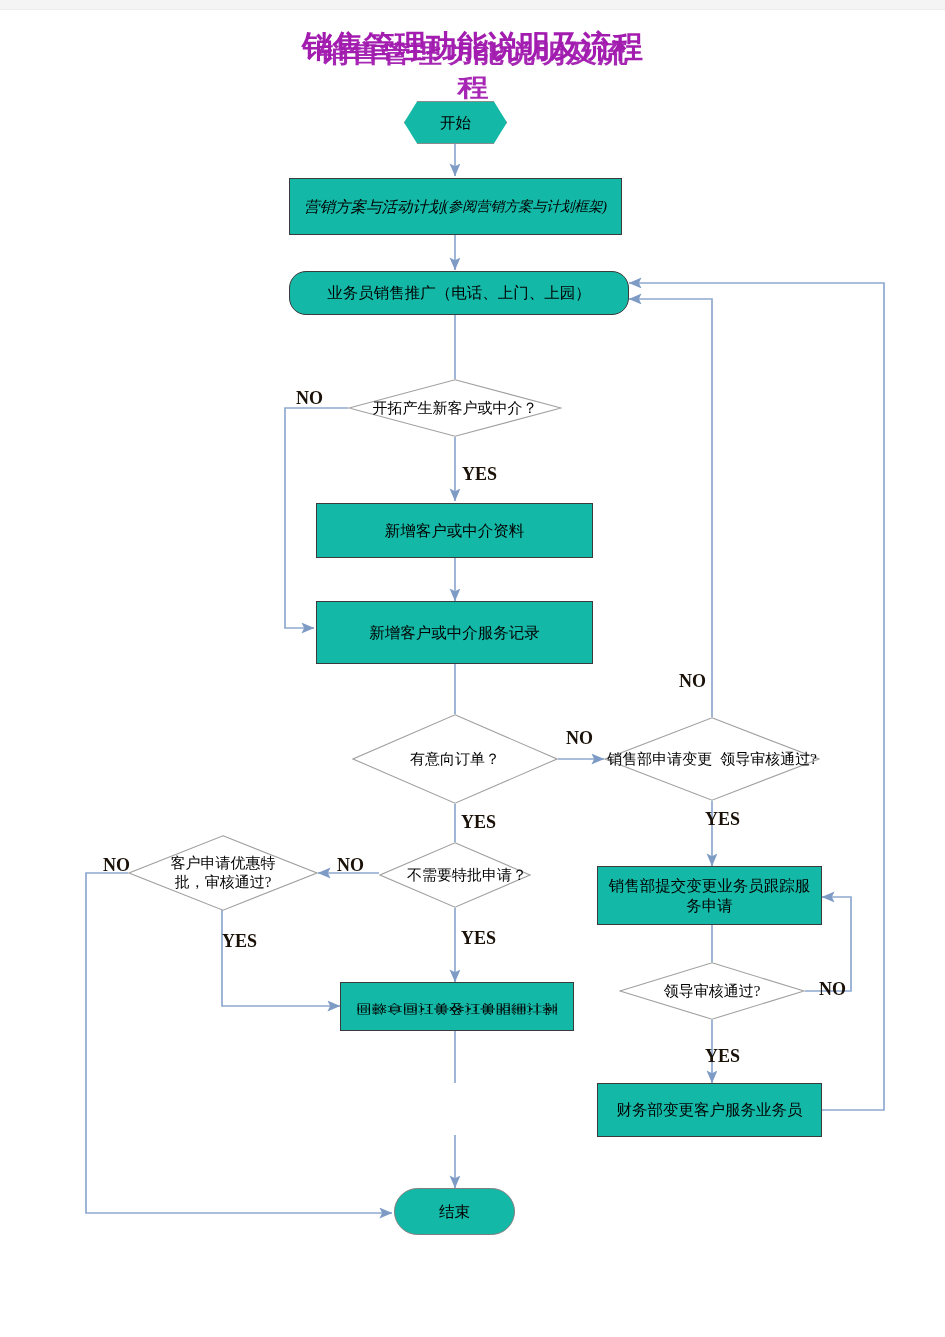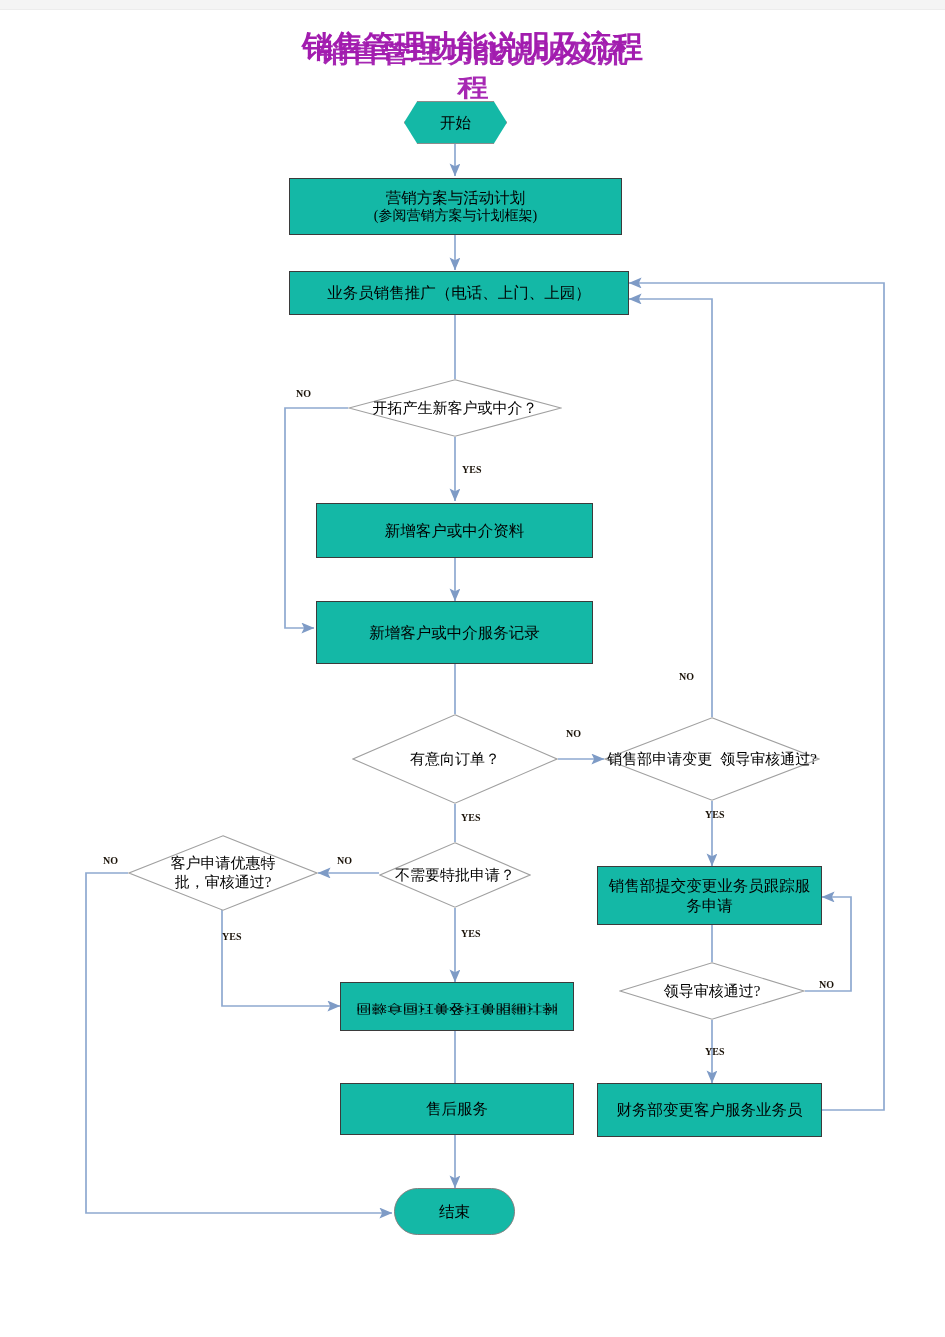--- a/index.html
+++ b/index.html
@@ -64,21 +64,21 @@
   .dia-text {
     position: relative;
     z-index: 2;
     padding: 0 4px;
     white-space: nowrap;
   }
   .edge-label {
     position: absolute;
     font-family: "Liberation Serif", "DejaVu Serif", serif;
     font-weight: bold;
-    font-size: 10px;
+    font-size: 18px;
     color: #1a1208;
     z-index: 4;
     white-space: nowrap;
   }
   #chart-title {
     position: absolute;
     left: 0;
     top: 26px;
     width: 945px;
     text-align: center;
@@ -187,26 +187,26 @@
       <path d="M822,1110 L884,1110 L884,283 L629,283" marker-end="url(#arw)"></path>
 
       <path d="M455,1135 L455,1188" marker-end="url(#arw)"></path>
     </g>
   </svg>
 
   <div class="node hexagon" style="left:404px; top:101px; width:103px; height:43px;">
     <span>开始</span>
   </div>
 
-  <div class="node process" style="left:289px; top:178px; width:333px; height:57px; flex-direction:column;">
+  <div class="node process" style="left:289px; top:178px; width:333px; height:57px; flex-direction:row;font-style:italic;">
     <span>营销方案与活动计划</span>
     <span style="font-size:14px">(参阅营销方案与计划框架)</span>
   </div>
 
-  <div class="node process" style="left:289px; top:271px; width:340px; height:44px;">
+  <div class="node process" style="left:289px; top:271px; width:340px; height:44px;border-radius:17px;">
     <span>业务员销售推广（电话、上门、上园）</span>
   </div>
 
   <div class="node decision" style="left:348px; top:379px; width:214px; height:58px;">
     <svg class="dia-shape" viewBox="0 0 214 58" preserveAspectRatio="none">
       <polygon points="107,0.8 213,29 107,57.2 1,29" fill="#ffffff" stroke="#a0a0a0" stroke-width="1.1"></polygon>
     </svg>
     <span class="dia-text">开拓产生新客户或中介？</span>
   </div>
 
@@ -226,21 +226,21 @@
   </div>
 
   <div class="node decision" style="left:604px; top:717px; width:216px; height:84px; flex-direction:row;">
     <svg class="dia-shape" viewBox="0 0 216 84" preserveAspectRatio="none">
       <polygon points="108,0.8 215,42 108,83.2 1,42" fill="#ffffff" stroke="#a0a0a0" stroke-width="1.1"></polygon>
     </svg>
     <span class="dia-text">销售部申请变更</span>
     <span class="dia-text">领导审核通过?</span>
   </div>
 
-  <div class="node decision" style="left:379px; top:842px; width:152px; height:66px;">
+  <div class="node decision" style="left:379px; top:842px; width:152px; height:66px;justify-content:flex-end;">
     <svg class="dia-shape" viewBox="0 0 152 66" preserveAspectRatio="none">
       <polygon points="76,0.8 151,33 76,65.2 1,33" fill="#ffffff" stroke="#a0a0a0" stroke-width="1.1"></polygon>
     </svg>
     <span class="dia-text">不需要特批申请？</span>
   </div>
 
   <div class="node decision" style="left:128px; top:835px; width:190px; height:76px; flex-direction:column;">
     <svg class="dia-shape" viewBox="0 0 190 76" preserveAspectRatio="none">
       <polygon points="95,0.8 189,38 95,75.2 1,38" fill="#ffffff" stroke="#a0a0a0" stroke-width="1.1"></polygon>
     </svg>
@@ -264,23 +264,20 @@
     <svg class="dia-shape" viewBox="0 0 186 58" preserveAspectRatio="none">
       <polygon points="93,0.8 185,29 93,57.2 1,29" fill="#ffffff" stroke="#a0a0a0" stroke-width="1.1"></polygon>
     </svg>
     <span class="dia-text">领导审核通过?</span>
   </div>
 
   <div class="node process" style="left:597px; top:1083px; width:225px; height:54px;">
     <span>财务部变更客户服务业务员</span>
   </div>
 
-  <div class="node process" style="left:340px; top:1083px; width:234px; height:52px;">
-    <span>售后服务</span>
-  </div>
 
   <div class="node terminator" style="left:394px; top:1188px; width:121px; height:47px;">
     <span>结束</span>
   </div>
 
   <div class="edge-label" style="left:296px; top:388px;">NO</div>
   <div class="edge-label" style="left:462px; top:464px;">YES</div>
   <div class="edge-label" style="left:566px; top:728px;">NO</div>
   <div class="edge-label" style="left:461px; top:812px;">YES</div>
   <div class="edge-label" style="left:679px; top:671px;">NO</div>

